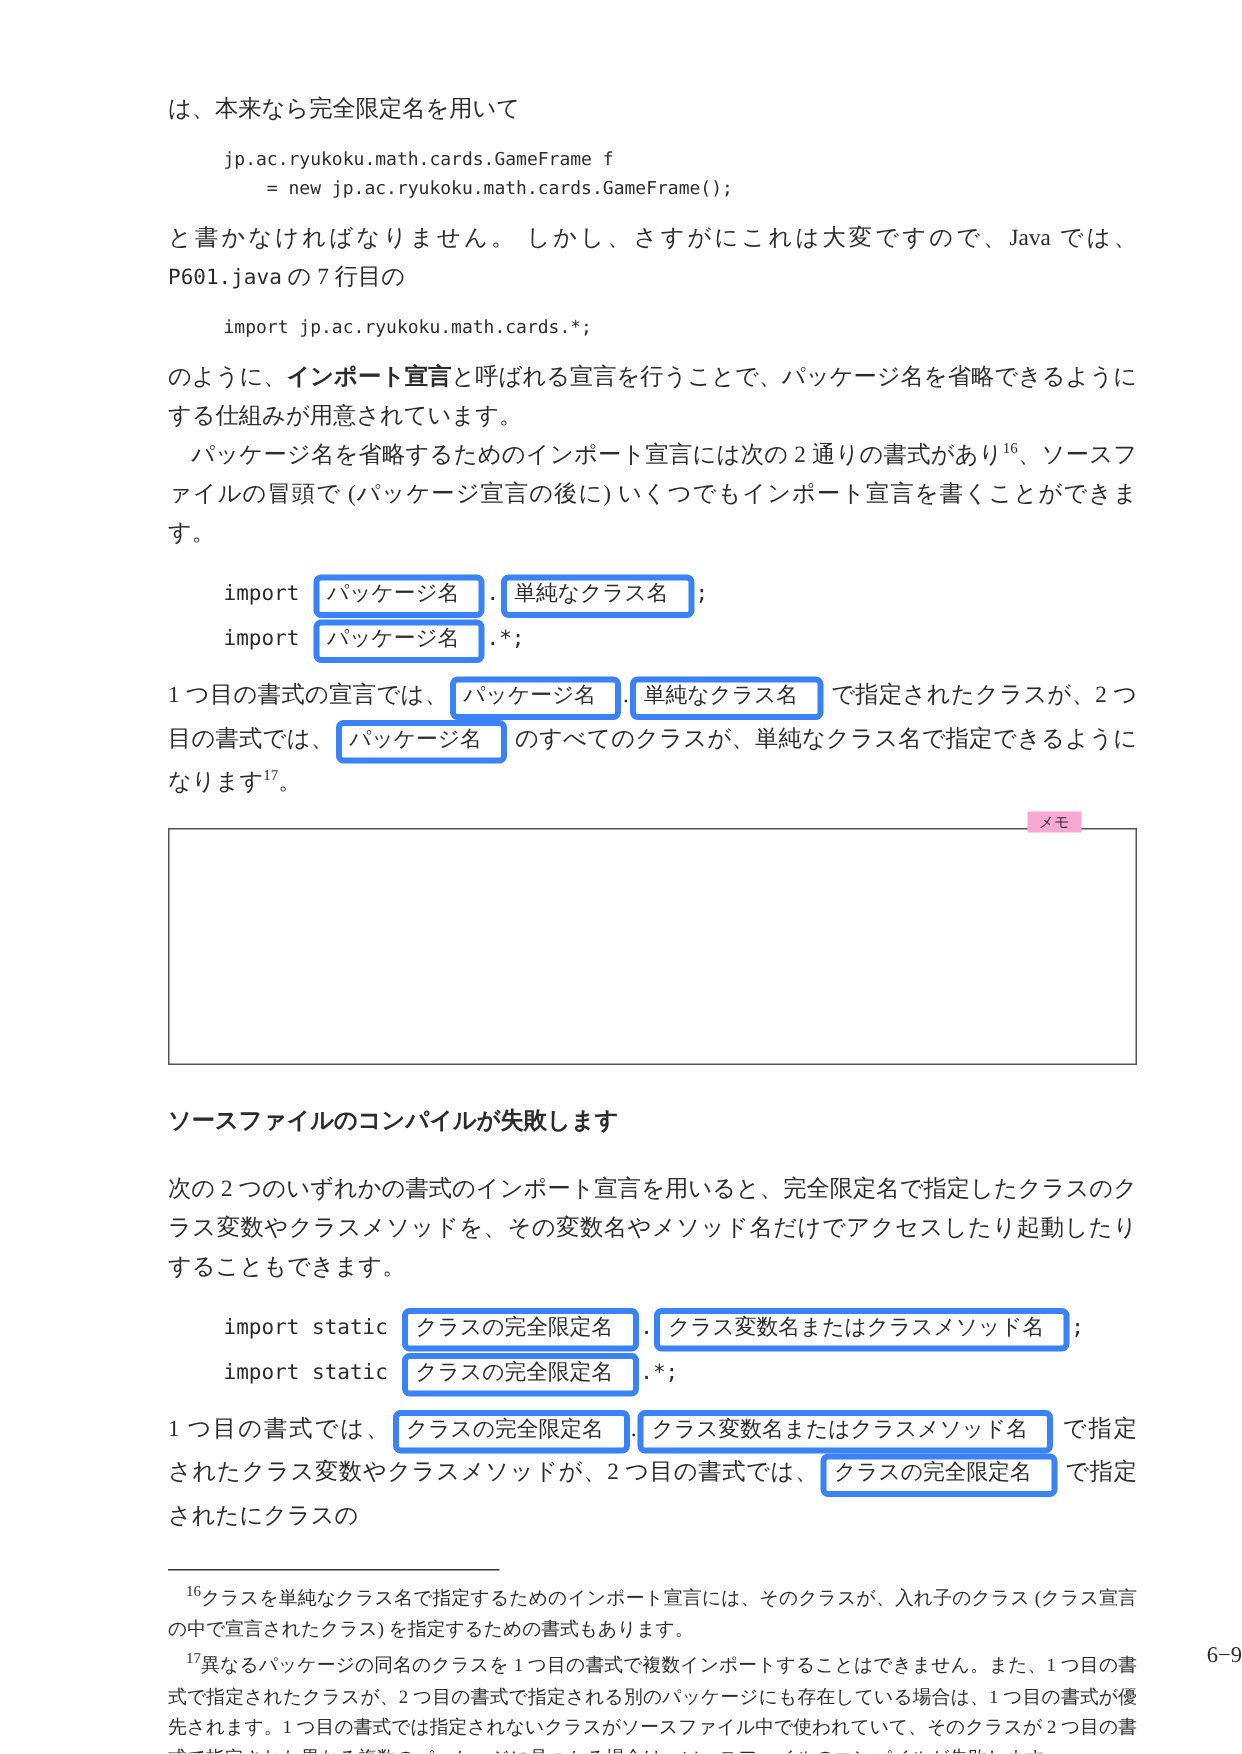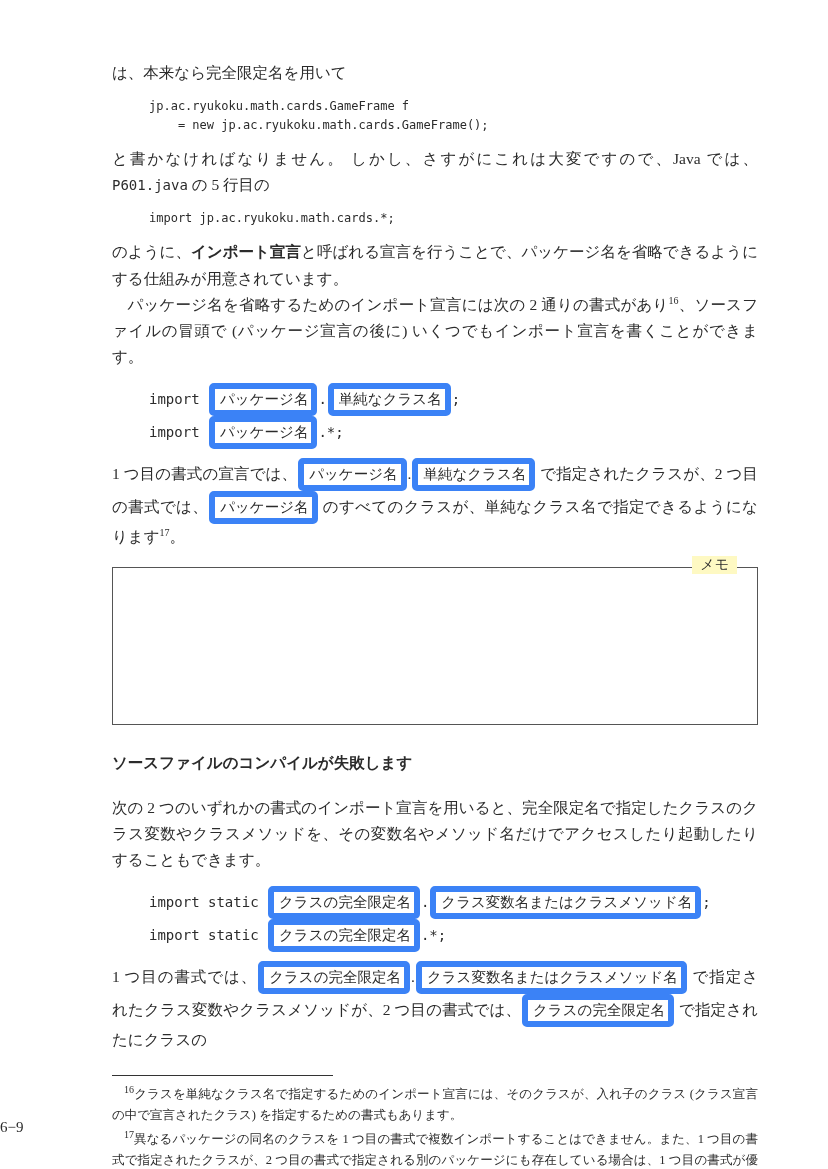--- a/index.html
+++ b/index.html
@@ -22,63 +22,64 @@
   }
 
   .format{margin:0 0 0 37px;line-height:28.5px;font-size:15px;text-align:left;}
   .para + .format{margin-top:13px;}
   .format + .para{margin-top:9px;}
 
   .rc{font-family:"DejaVu Sans Mono","Liberation Mono",monospace;font-size:14px;margin-top:40px;}
   .rb{font-family:Liberation Mono, monospace;font-weight:bold;}
   .rx{
     display:inline-block;
-    border:6px solid #3b82f6;border-radius:5px;
-    padding:0 3px 1px 5px;margin:0 1px;
+    border:4px solid #3b82f6;border-radius:5px;
+    padding:0 13px 1px 5px;margin:0 1px;
     font-size:14.5px;line-height:20px;
     text-indent:0;
+    font-family:Liberation Mono, monospace;
   }
   sup.rs{font-size:10px;line-height:0;}
 
   .memo{
     position:relative;border:1px solid #555;height:156px;
     margin:17px 0 26px 0;background:#fff;
   }
   .memo .memo-label{
-    position:absolute;top:-12px;right:20px;
-    background:#fef9c3;padding:0 8px;font-size:14px;color:#2b2b2b;
+    position:absolute;top:-12px;right:36px;
+    background:#f9a8d4;padding:0 8px;font-size:10px;color:#2b2b2b;
   }
 
   .heading{
     font-family:"Liberation Sans","DejaVu Sans",sans-serif;
     font-weight:bold;font-size:15.5px;line-height:24px;
     margin:0 0 20px 0;
   }
 
   hr.rule{
     border:0;border-top:1px solid #333;height:0;
     width:221px;margin:22px 0 8px 0;
   }
   .fn{font-size:12.5px;line-height:20.5px;text-align:justify;margin:0;text-indent:12px;}
   .fn + .fn{margin-top:4px;}
 
   .pagenum{
     position:absolute;top:1096px;left:0;width:828px;
-    text-align:left;font-size:15px;color:#2b2b2b;margin-top:23px;
+    text-align:right;font-size:15px;color:#2b2b2b;
   }
 </style>
 </head>
 <body>
 
 <div id="doc">
   <div class="content" id="content">
       <p class="para"><span class="rt">は、本来なら完全限定名を用いて</span></p>
       <pre class="code">jp.ac.ryukoku.math.cards.GameFrame f
     = new jp.ac.ryukoku.math.cards.GameFrame();</pre>
-      <p class="para"><span class="rt">と書かなければなりません。 しかし、さすがにこれは大変ですので、Java では、</span><span class="rc">P601.java</span><span class="rt"> の 5 行目の</span></p>
+      <p class="para"><span class="rt">と書かなければなりません。 しかし、さすがにこれは大変ですので、Java では、</span><span class="rc">P601.java</span><span class="rt"> の 7 行目の</span></p>
       <pre class="code">import jp.ac.ryukoku.math.cards.*;</pre>
       <p class="para"><span class="rt">のように、</span><span class="rb">インポート宣言</span><span class="rt">と呼ばれる宣言を行うことで、パッケージ名を省略できるようにする仕組みが用意されています。</span></p>
       <p class="para indent"><span class="rt">パッケージ名を省略するためのインポート宣言には次の 2 通りの書式があり</span><sup class="rs">16</sup><span class="rt">、ソースファイルの冒頭で (パッケージ宣言の後に) いくつでもインポート宣言を書くことができます。</span></p>
       <div class="format"><span class="rc">import </span><span class="rx">パッケージ名</span><span class="rc">.</span><span class="rx">単純なクラス名</span><span class="rc">;</span></div>
       <div class="format"><span class="rc">import </span><span class="rx">パッケージ名</span><span class="rc">.*;</span></div>
       <p class="para"><span class="rt">1 つ目の書式の宣言では、</span><span class="rx">パッケージ名</span><span class="rt">.</span><span class="rx">単純なクラス名</span><span class="rt"> で指定されたクラスが、2 つ目の書式では、</span><span class="rx">パッケージ名</span><span class="rt"> のすべてのクラスが、単純なクラス名で指定できるようになります</span><sup class="rs">17</sup><span class="rt">。</span></p>
       <div class="memo">
         <span class="memo-label">メモ</span>
       </div>
       <div class="heading">ソースファイルのコンパイルが失敗します</div>

